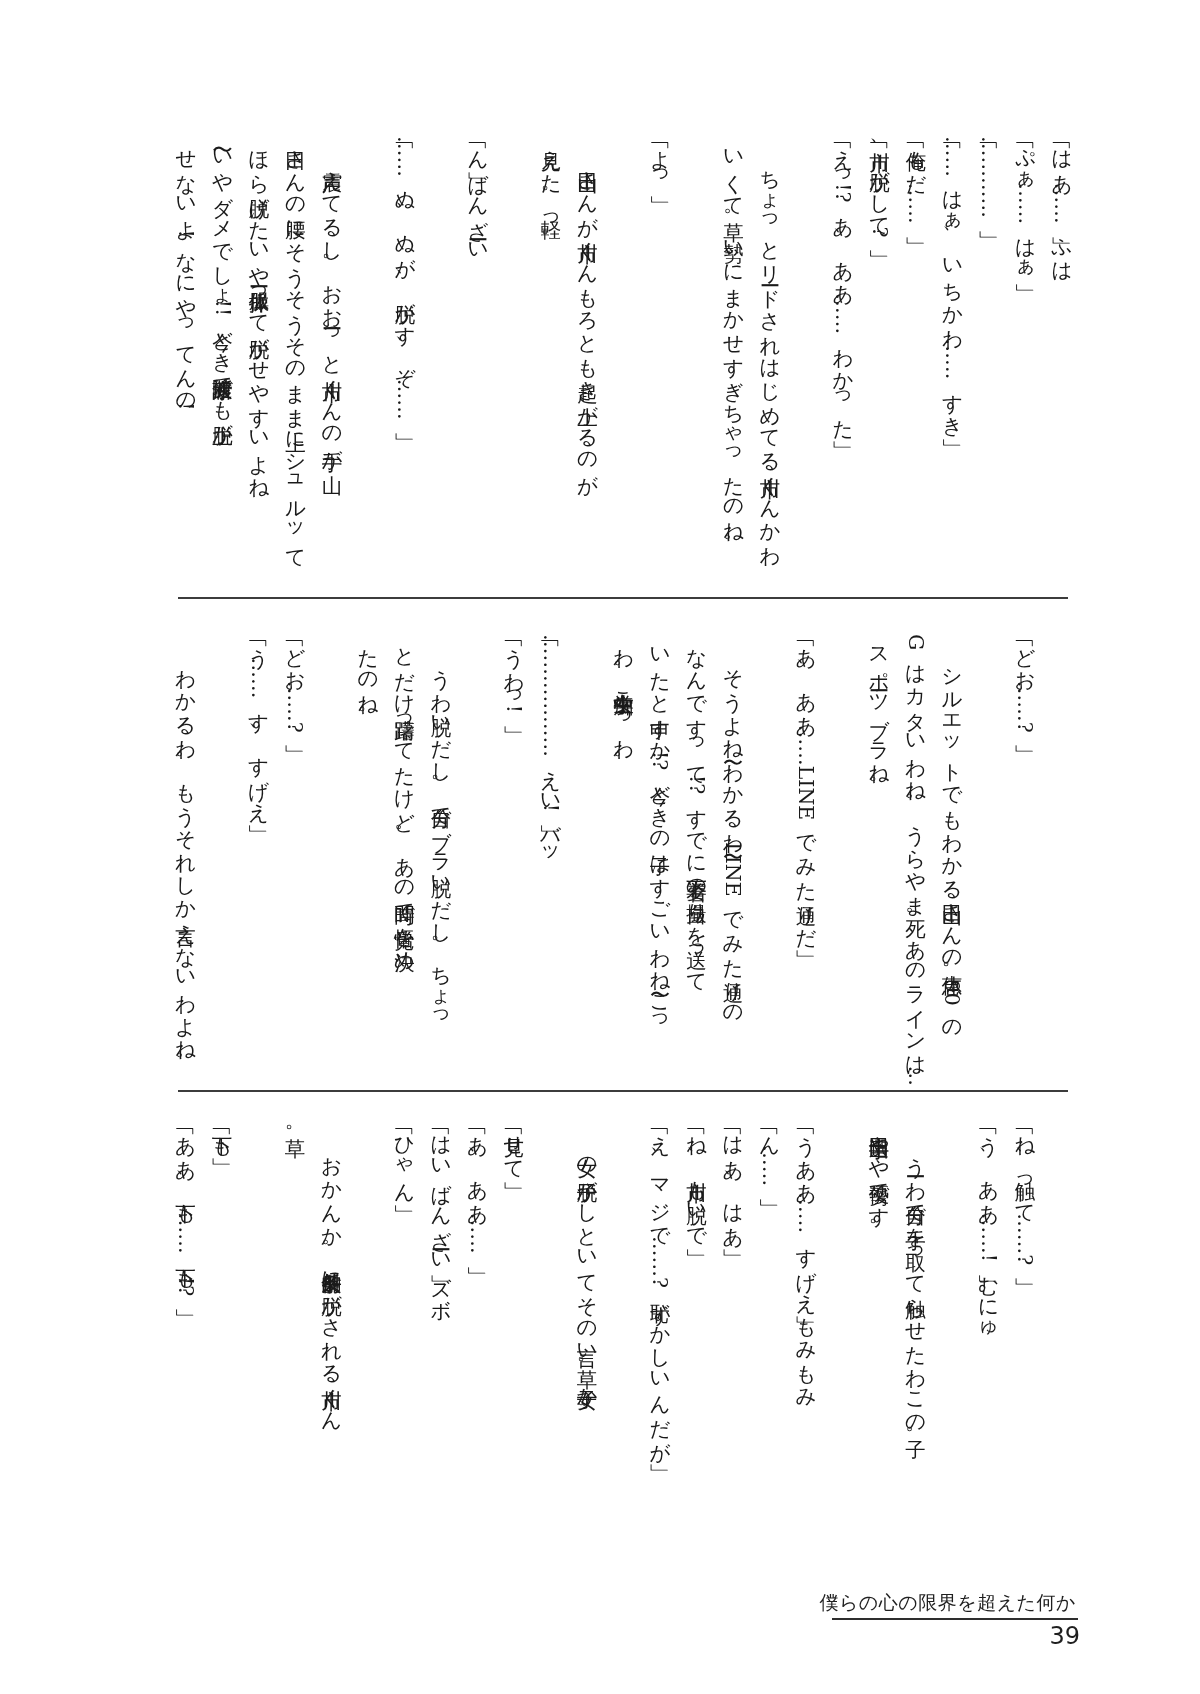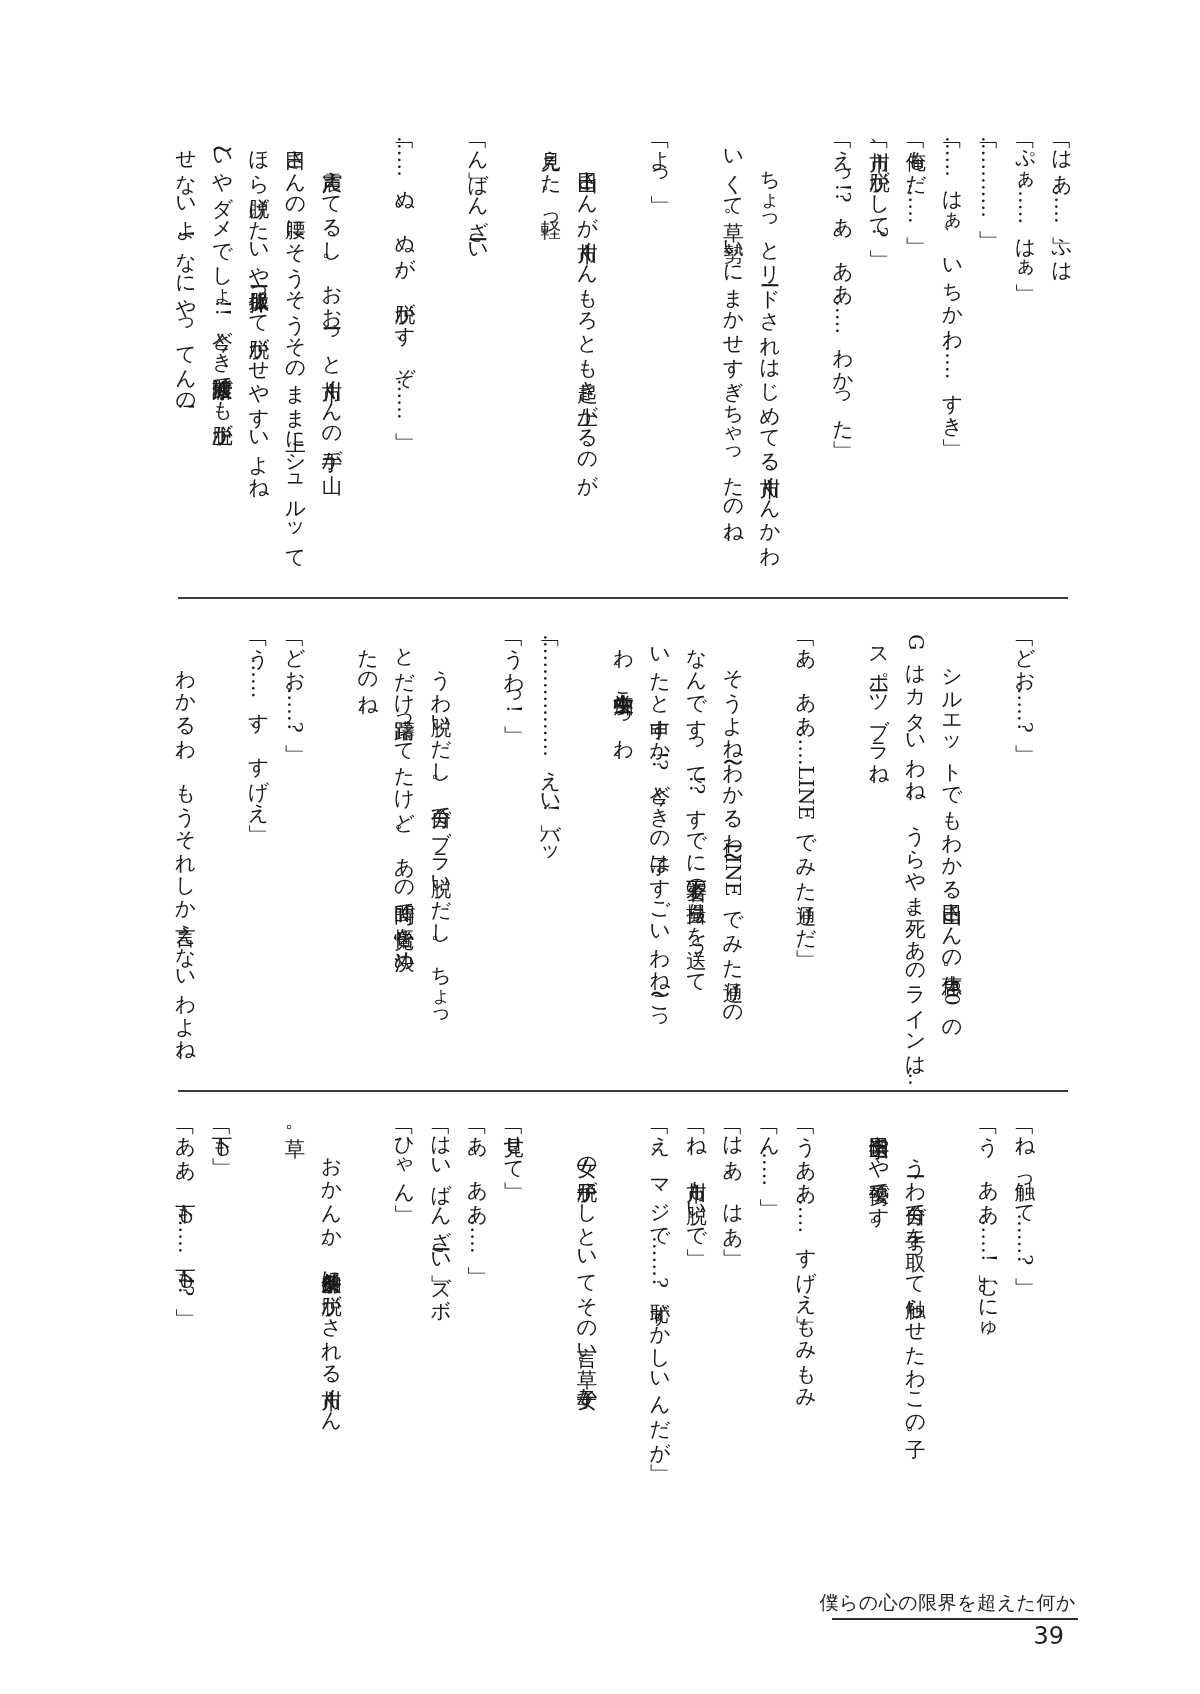--- a/index.html
+++ b/index.html
@@ -58,21 +58,21 @@
     left: 832px;
     width: 246px;
     height: 0;
     border: none;
     border-top: 2px solid #2e2e2e;
     margin: 0;
   }
   .page-number {
     position: absolute;
     top: 1622px;
-    right: 136px;
+    right: 120px;
     font-family: "DejaVu Sans", "Liberation Sans", sans-serif;
     font-size: 24px;
     color: #1f1f1f;
   }
 </style>
 </head>
 <body>
 
 <div class="page">
 

